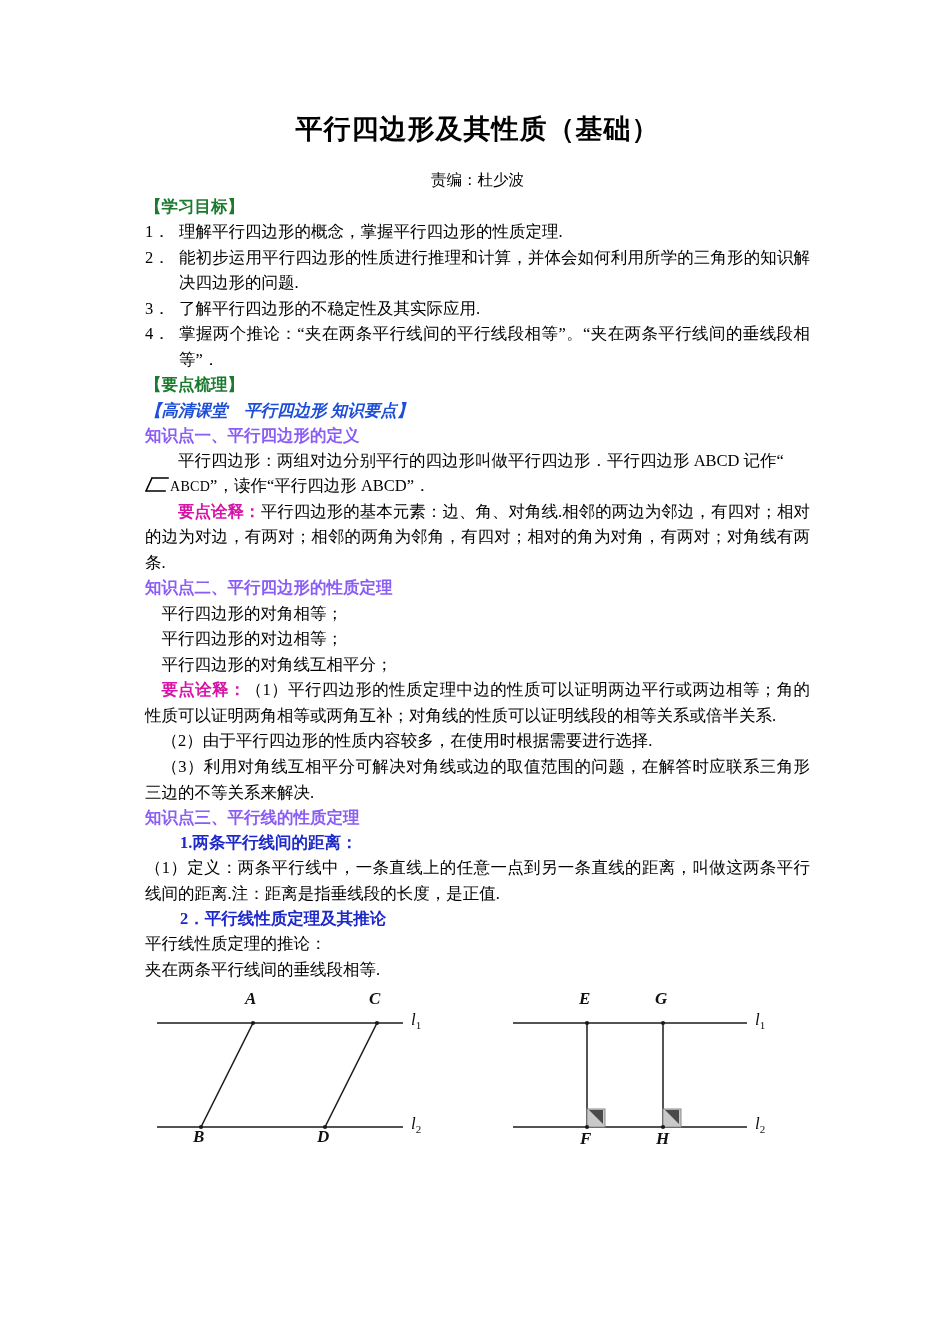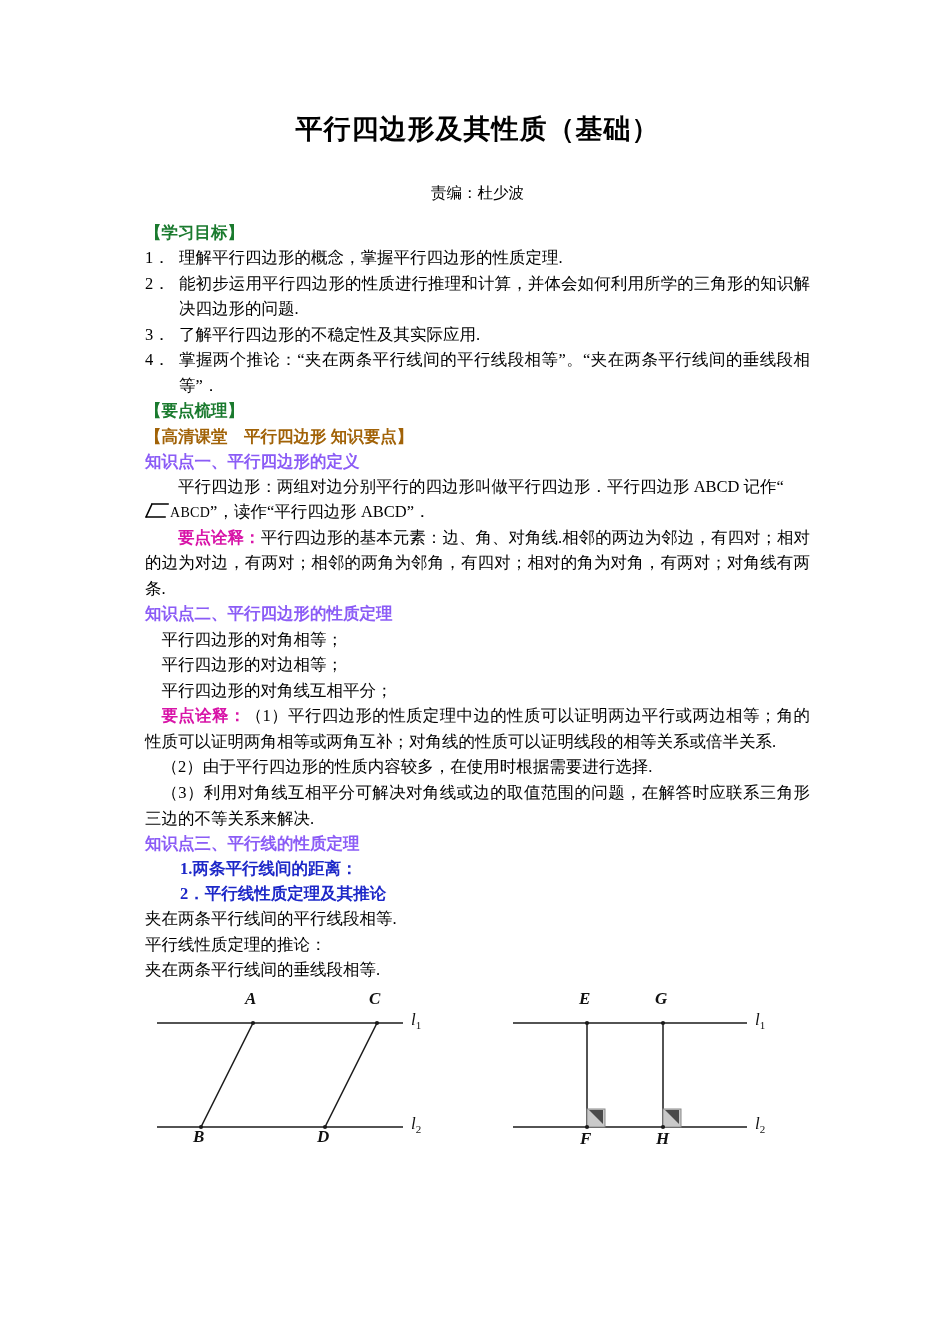--- a/index.html
+++ b/index.html
@@ -30,34 +30,34 @@
     font-size: 27px;
     font-weight: bold;
     letter-spacing: 1px;
     margin: 0;
     padding-top: 113px;
     line-height: 1.2;
   }
   .doc-byline {
     text-align: center;
     font-size: 15.5px;
-    margin: 17px;
+    margin: 4px;
     padding-top: 22px;
     line-height: 1.2;
   }
 
   
   .sec-head {
     font-size: 16.5px;
     font-weight: bold;
     line-height: 1.52;
     margin: 0;
   }
   .green  { color: #1a7a2e; }
-  .red    { color: #a16207; }
+  .red    { color: #1d4ed8; font-style: italic; }
   .orange { color: #8b5cf6; }
   .blue   { color: #1d28c8; margin-left: 35px; }
   .magenta{ color: #d814a8; }
 
   .body-line {
     font-size: 16.5px;
     line-height: 1.55;
     margin: 0;
     text-align: justify;
   }
@@ -192,22 +192,22 @@
   <p class="body-line indent-1">平行四边形的对边相等；</p>
   <p class="body-line indent-1">平行四边形的对角线互相平分；</p>
   <p class="body-line indent-1">
     <span class="lead-in magenta">要点诠释：</span><span>（1）平行四边形的性质定理中边的性质可以证明两边平行或两边相等；角的性质可以证明两角相等或两角互补；对角线的性质可以证明线段的相等关系或倍半关系.</span>
   </p>
   <p class="body-line indent-1">（2）由于平行四边形的性质内容较多，在使用时根据需要进行选择.</p>
   <p class="body-line indent-1">（3）利用对角线互相平分可解决对角线或边的取值范围的问题，在解答时应联系三角形三边的不等关系来解决.</p>
 
   <p class="sec-head orange">知识点三、平行线的性质定理</p>
   <p class="sec-head blue">1.两条平行线间的距离：</p>
+  <p class="body-line">（1）定义：两条平行线中，一条直线上的任意一点到另一条直线的距离，叫做这两条平行线间的距离.注：距离是指垂线段的长度，是正值.</p>
   <p class="sec-head blue">2．平行线性质定理及其推论</p>
-  <p class="body-line">夹在两条平行线间的平行线段相等.</p>
   <p class="body-line">平行线性质定理的推论：</p>
   <p class="body-line">夹在两条平行线间的垂线段相等.</p>
 
   <div class="figure-row">
 
     <div class="figure fig-left">
       <svg width="300" height="150" viewBox="0 0 300 150" aria-hidden="true">
 
         <line x1="4" y1="26" x2="250" y2="26" stroke="#1a1a1a" stroke-width="1.7"></line>
 

